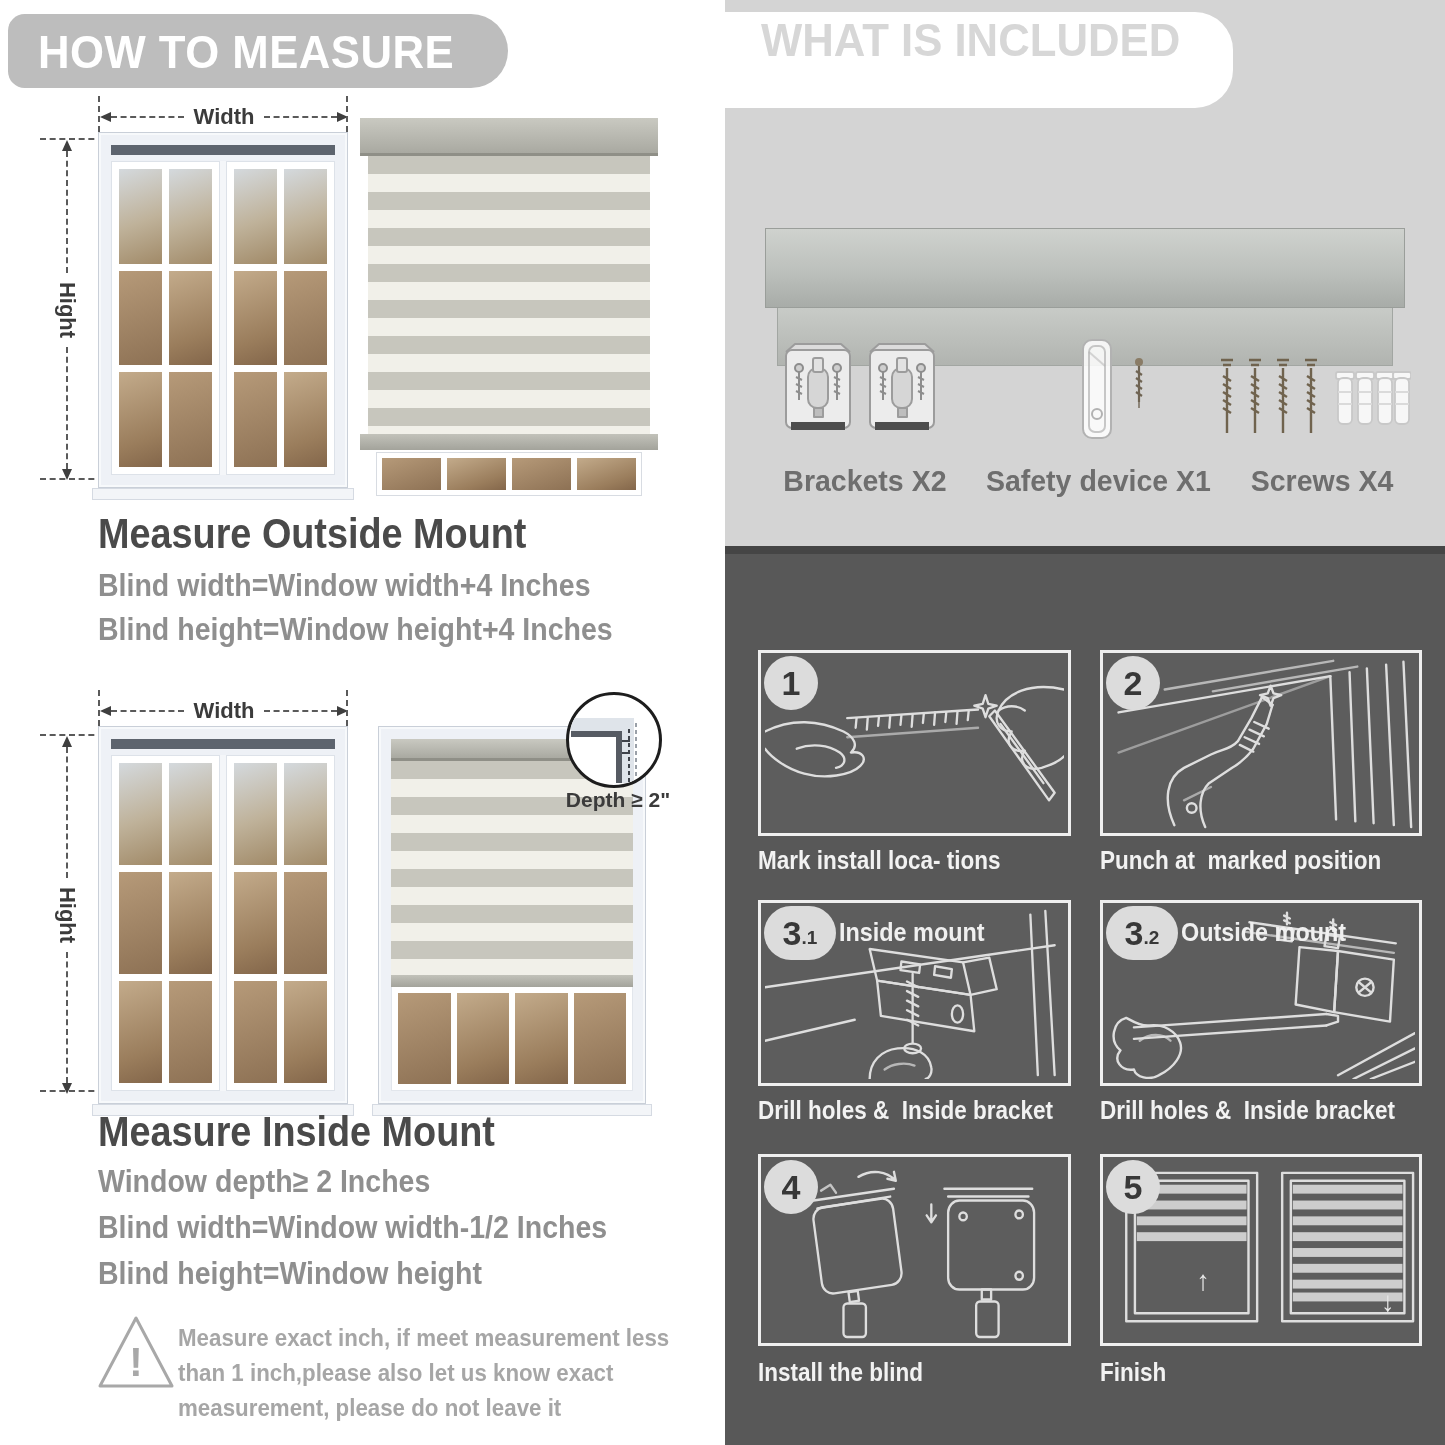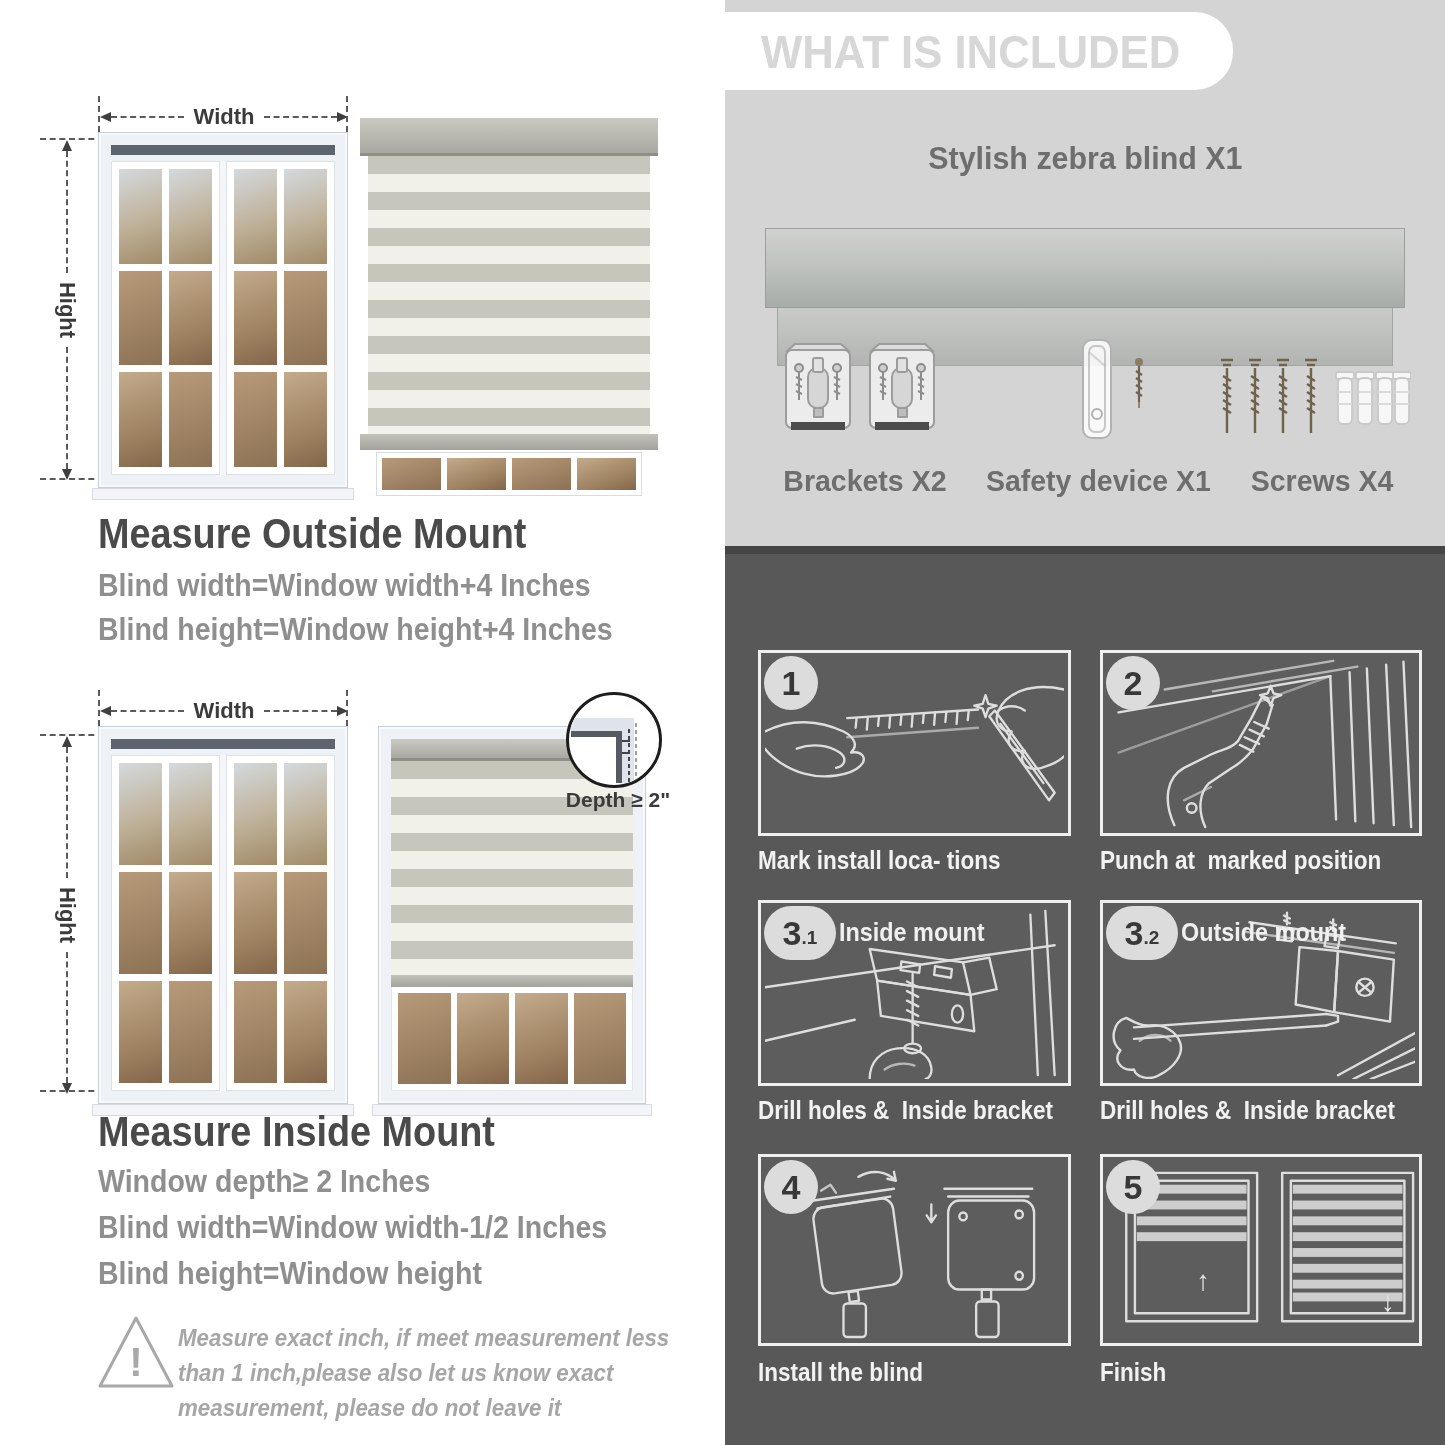--- a/index.html
+++ b/index.html
@@ -55,22 +55,22 @@
   .panes2 .half{flex:1;display:flex;gap:6px;}
   .panes2 .pane{flex:1;}
 
   .detail-circle{width:96px;height:96px;border-radius:50%;background:#ffffff;border:3px solid #1d1d1d;box-sizing:border-box;overflow:hidden;}
   .depth-label{font-size:21px;font-weight:bold;color:#3b3b3b;text-align:center;white-space:nowrap;}
 
   .warn-text div{font-size:24px;font-weight:bold;color:#a6a6a6;line-height:35px;transform:scaleX(.93);transform-origin:left top;white-space:nowrap;}
 
   
   #right-top{left:725px;top:0;width:720px;height:546px;background:#d4d4d4;}
-  .banner-right{left:0;top:12px;width:508px;height:78px;background:#ffffff;border-radius:0 38px 38px 0;
-    display:flex;align-items:center;padding-left:36px;box-sizing:border-box;}
+  .banner-right{left:0;top:12px;width:508px;height:96px;background:#ffffff;border-radius:0 38px 38px 0;
+    display:flex;padding-left:36px;box-sizing:border-box;}
   .banner-right span{color:#d7d7d7;font-weight:bold;font-size:47px;display:inline-block;transform:scaleX(.93);transform-origin:left center;white-space:nowrap;}
   .blind-title{left:0;top:140px;width:720px;text-align:center;font-size:32px;font-weight:bold;color:#6e6e6e;}
   .blind-title span{display:inline-block;transform:scaleX(.95);}
   .headrail1{left:40px;top:228px;width:640px;height:80px;background:linear-gradient(180deg,#cfd2ce 0%,#bcc0bc 55%,#a8aca8 100%);border:1px solid #9a9e9a;box-sizing:border-box;}
   .headrail2{left:52px;top:308px;width:616px;height:58px;background:linear-gradient(180deg,#c8cbc7,#b1b4b0);border:1px solid #a2a6a2;border-top:none;box-sizing:border-box;}
   .part-label{top:464px;font-size:30px;font-weight:bold;color:#6e6e6e;text-align:center;white-space:nowrap;}
   .part-label span{display:inline-block;transform:scaleX(.95);}
 
   #right-bottom{left:725px;top:546px;width:720px;height:899px;background:#585858;}
   .dark-strip{left:0;top:0;width:720px;height:8px;background:#454545;}
@@ -87,20 +87,23 @@
   .art{position:absolute;left:4px;top:4px;right:4px;bottom:4px;width:calc(100% - 8px);height:calc(100% - 8px);}
   .caption{position:absolute;font-size:25px;font-weight:bold;color:#f2f2f2;transform:scaleX(.9);transform-origin:left top;white-space:pre;}
 </style>
 </head>
 <body>
 
 <div id="stage">
 
   <div class="abs" id="left-col">
 
+    <div class="abs banner-left">
+      <span>HOW TO MEASURE</span>
+    </div>
 
     <div class="abs harrow" style="left:100px;top:106px;width:248px;">
       <i class="ah l"></i>
       <i class="hdash"></i>
       <span class="mlabel">Width</span>
       <i class="hdash"></i>
       <i class="ah r"></i>
     </div>
     <div class="abs vterm" style="left:98px;top:96px;"></div>
     <div class="abs vterm" style="left:346px;top:96px;"></div>
@@ -233,35 +236,32 @@
 
     <div class="abs sec-title" style="left:98px;top:1108px;">Measure Inside Mount</div>
     <div class="abs sec-line" style="left:98px;top:1164px;">Window depth≥ 2 Inches</div>
     <div class="abs sec-line" style="left:98px;top:1210px;">Blind width=Window width-1/2 Inches</div>
     <div class="abs sec-line" style="left:98px;top:1256px;">Blind height=Window height</div>
 
     <svg class="abs" style="left:94px;top:1312px;" width="84" height="80" viewBox="0 0 84 80">
       <polygon points="42,6 6,74 78,74" fill="none" stroke="#a8a8a8" stroke-width="3" stroke-linejoin="round"></polygon>
       <text x="42" y="64" text-anchor="middle" font-size="40" font-weight="bold" fill="#a8a8a8" font-family="Liberation Sans, sans-serif">!</text>
     </svg>
-    <div class="abs warn-text" style="left:178px;top:1320px;font-style:italic;">
+    <div class="abs warn-text" style="left:178px;top:1320px;">
       <div>Measure exact inch, if meet measurement less</div>
       <div>than 1 inch,please also let us know exact</div>
       <div>measurement, please do not leave it</div>
     </div>
   </div>
 
   <div class="abs" id="right-top">
     <div class="abs banner-right">
       <span>WHAT IS INCLUDED</span>
     </div>
 
-    <div class="abs blind-title">
-      <span>Stylish zebra blind X1</span>
-    </div>
 
     <div class="abs headrail1"></div>
     <div class="abs headrail2"></div>
 
     <div class="abs" style="left:58px;top:342px;display:flex;gap:14px;">
       <svg width="70" height="98" viewBox="0 0 70 98">
         <g stroke="#9c9c9c" stroke-width="2" fill="#ececec" stroke-linejoin="round">
           <path d="M3,10 L12,2 L58,2 L67,10" fill="#dcdcdc"></path>
           <rect x="3" y="8" width="64" height="78" rx="6"></rect>
           <rect x="25" y="26" width="20" height="40" rx="9" fill="#d6d6d6"></rect>

